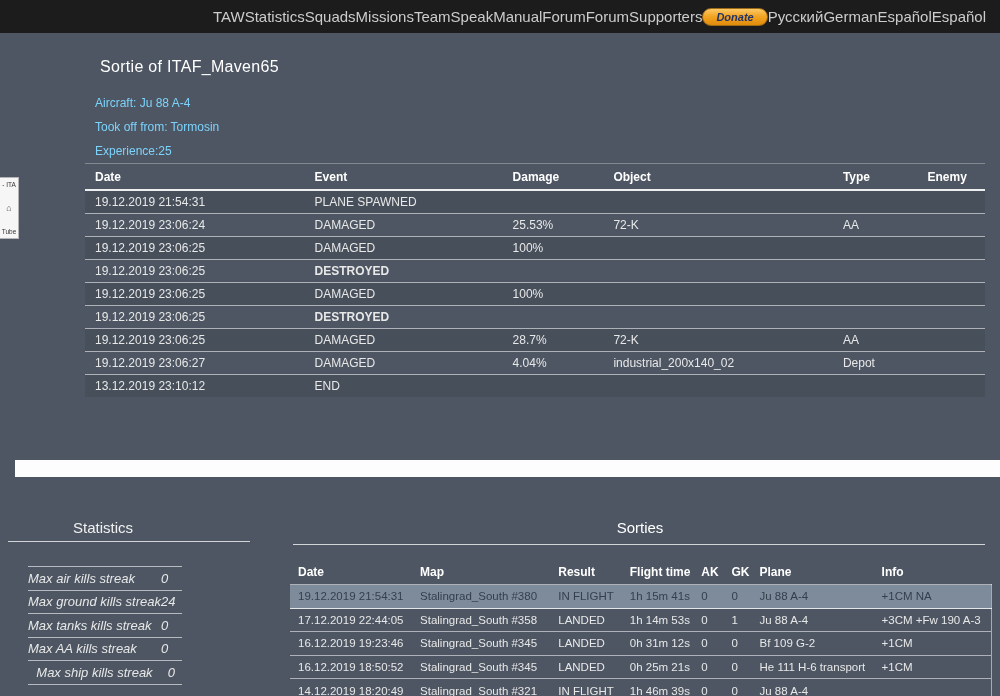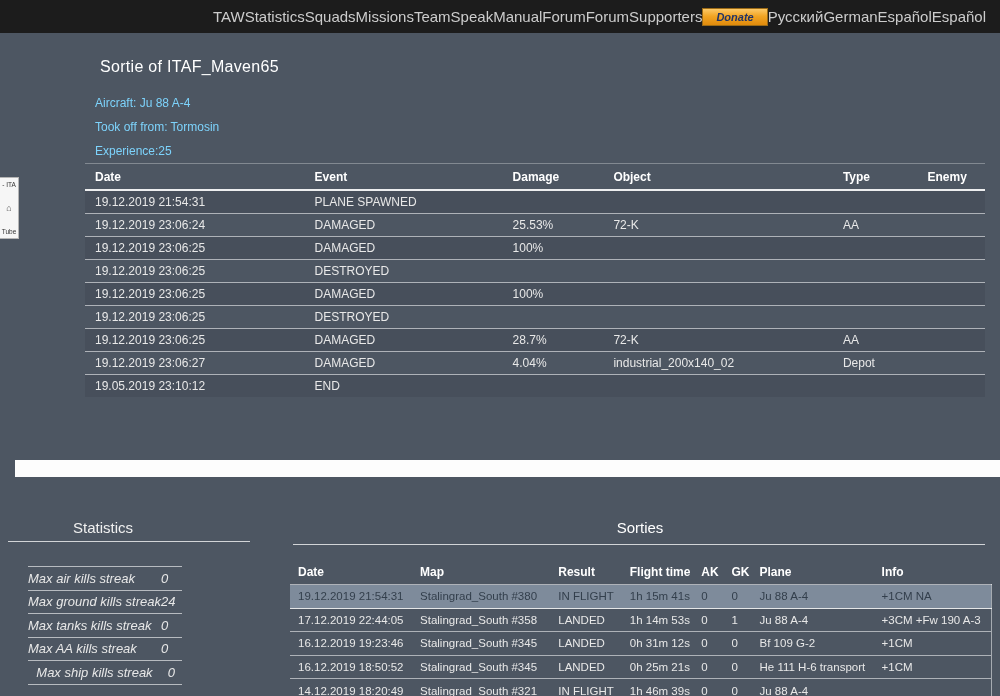--- a/index.html
+++ b/index.html
@@ -15,21 +15,21 @@
   }
   
   .nav{
     position:absolute; top:0; left:0; width:1000px; height:33px;
     background:var(--nav-bg); display:flex; align-items:center;
     justify-content:flex-end; padding:13px 14px;
   }
   .nav .item{color:var(--nav-text); font-size:15px; white-space:nowrap; cursor:pointer;}
   .donate{
     background:linear-gradient(#fdc967,#f2a524 45%,#e18b0c);
-    border:1px solid #9c6b16; border-radius:0; color:var(--donate-text);
+    border:1px solid #9c6b16; border-radius:9px; color:var(--donate-text);
     font-weight:bold; font-style:italic; font-size:11px; padding:2px 13px; cursor:pointer;
     white-space:nowrap;
   }
   
   .side-widget{
     position:absolute; left:0; top:177px; width:19px; height:62px;
     background:#f6f6f6; border:1px solid #b5b5b5; border-left:none;
     display:flex; flex-direction:column; align-items:center; justify-content:space-between;
     padding:3px 0; color:#333;
   }
@@ -51,21 +51,21 @@
     color:#ffffff; font-weight:bold; font-size:12px; text-align:left;
     padding:6px 0 5px 10px; border-top:1px solid rgba(255,255,255,.3);
     border-bottom:2px solid rgba(255,255,255,.9); white-space:nowrap;
   }
   .events-table td{
     color:var(--text-light); font-size:12px; height:23px; padding:0 0 0 10px;
     border-bottom:1px solid var(--separator); white-space:nowrap; overflow:hidden;
   }
   .events-table tbody tr:nth-child(odd) td{background:rgba(0,0,0,0.07);}
   .events-table tbody tr:last-child td{border-bottom:none;}
-  .destroyed{color:var(--destroyed-green); font-weight:normal;}
+  .destroyed{color:var(--destroyed-green); font-weight:bold;}
   
   .white-band{position:absolute; left:15px; top:460px; width:985px; height:17px; background:#fdfdfd;}
   
   .stats-title{position:absolute; left:0; top:519px; width:206px; text-align:center; color:#f0f0f0; font-size:15px;}
   .stats-hr{position:absolute; left:8px; top:541px; width:242px; height:1px; background:rgba(255,255,255,.75);}
   .stats-table{position:absolute; left:28px; top:566px; width:154px; border-collapse:collapse;}
   .stats-table td{
     font-size:13px; color:var(--text-light); height:23.5px;
     border-top:1px solid rgba(255,255,255,.6); white-space:nowrap;font-style:italic;
   }
@@ -204,21 +204,21 @@
     </tr>
     <tr>
       <td>19.12.2019 23:06:27</td>
         <td>DAMAGED</td>
         <td>4.04%</td>
         <td>industrial_200x140_02</td>
         <td>Depot</td>
         <td></td>
     </tr>
     <tr>
-      <td>19.05.2019 23:10:12</td>
+      <td>13.12.2019 23:10:12</td>
         <td>END</td>
         <td></td>
         <td></td>
         <td></td>
         <td></td>
     </tr>
   </tbody>
 </table>
 
 <div class="white-band"></div>

